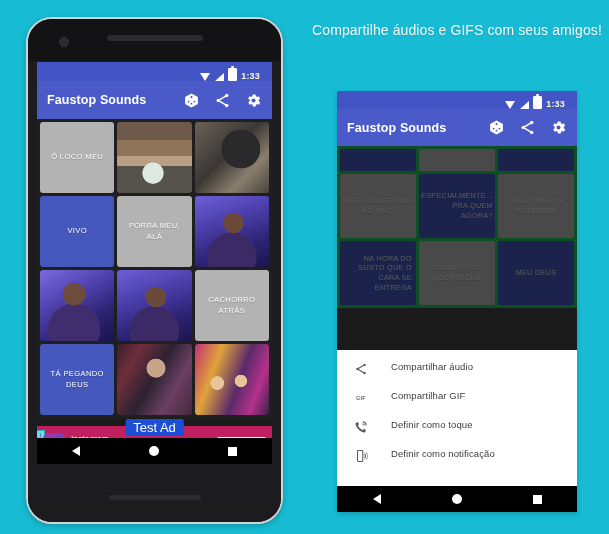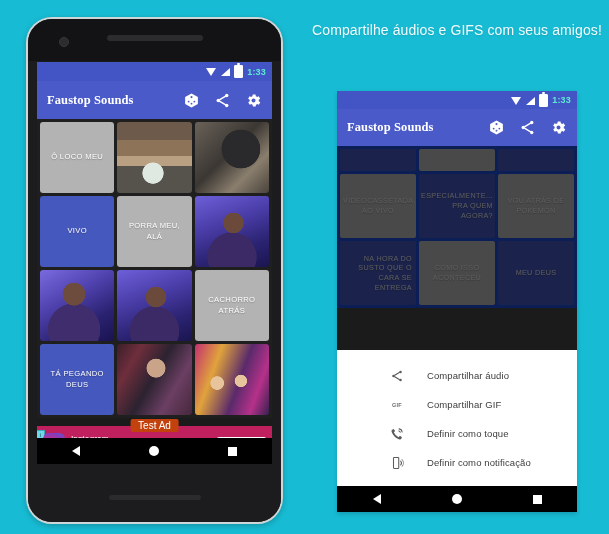--- a/index.html
+++ b/index.html
@@ -32,38 +32,38 @@
   .chin-bar{position:absolute;left:50%;bottom:22px;transform:translateX(-50%);
     width:92px;height:5px;border-radius:3px;background:#2b2b2e;}
 
   .screen{
     position:absolute;left:9px;top:43px;width:235px;height:400px;
     background:#1b1b1b;overflow:hidden;
   }
 
   
   .statusbar{
-    height:19px;background:#4355c4;display:flex;align-items:center;
-    justify-content:flex-end;padding-right:6px;gap:4px;color:#5eead4;
+    height:19px;background:#4355c4;display:flex;align-items:flex-end;
+    justify-content:flex-end;padding-right:12px;gap:4px;color:#fef9c3;
   }
   .sb-time{font-size:9px;font-weight:bold;letter-spacing:.2px;}
   .ic-wifi{width:11px;height:9px;position:relative;}
   .ic-wifi i{position:absolute;left:0;top:1px;width:0;height:0;
     border-left:5.5px solid transparent;border-right:5.5px solid transparent;
     border-top:8px solid #fff;}
   .ic-signal{width:9px;height:9px;position:relative;}
   .ic-signal i{position:absolute;right:0;bottom:0;width:0;height:0;
     border-left:9px solid transparent;border-bottom:8px solid #fff;}
   .ic-batt{width:7px;height:11px;border:1.3px solid #fff;border-radius:1px;position:relative;background:#fff;}
   .ic-batt:before{content:"";position:absolute;left:1.5px;top:-3px;width:3px;height:2px;background:#fff;border-radius:1px;}
 
   
   .appbar{
     height:38px;background:#4a5ac9;display:flex;align-items:center;
-    padding:0 10px;color:#fff;font-family:Liberation Serif, serif;
+    padding:0 10px;color:#fff;
   }
   .app-title{font-size:12.5px;font-weight:bold;flex:1;letter-spacing:.1px;}
   .abicons{display:flex;align-items:center;gap:14px;}
   .ab-ic{width:17px;height:17px;display:block;}
 
   
   .grid{
     display:grid;grid-template-columns:repeat(3,1fr);gap:3px;padding:3px;
     background:#1f1f1f;
   }
@@ -117,21 +117,21 @@
   .ad-name{font-size:8.5px;line-height:12px;}
   .ad-meta{font-size:7px;line-height:11px;display:flex;align-items:center;gap:3px;color:#f3d6e2;}
   .ad-star{color:#fff;font-size:7px;}
   .ad-dl{font-size:7px;}
   .ad-install{
     background:#fff;color:#8d1a46;font-size:7px;font-weight:bold;
     padding:4px 9px;border-radius:2px;letter-spacing:.3px;
   }
   .ad-badge{
     position:absolute;left:50%;top:-7px;transform:translateX(-50%);
-    background:#c2410c;color:#fff;font-size:10px;padding:1px 8px;border-radius:2px;
+    background:#1d4ed8;color:#fff;font-size:13px;padding:1px 8px;border-radius:2px;
     white-space:nowrap;
   }
   .ad-chips{position:absolute;left:-1px;top:4px;display:flex;flex-direction:column;gap:2px;}
   .ad-chip{width:9px;height:9px;font-size:6px;line-height:9px;text-align:center;
     background:#6fd8e8;color:#1b4a55;border:1px solid #3ba8bd;box-sizing:border-box;}
 
   
   .navbar{
     height:26px;background:#000;display:flex;align-items:center;justify-content:space-around;
   }
@@ -145,35 +145,35 @@
     color:#f2fbfd;font-size:14px;line-height:28px;letter-spacing:.1px;
     text-shadow:0 1px 2px rgba(0,0,0,.12);
   }
   .shot{
     position:absolute;left:32px;top:91px;width:240px;height:421px;
     background:#1b1b1b;overflow:hidden;
     box-shadow:0 2px 5px rgba(0,0,0,.18);
   }
   .shot .statusbar{height:18px;}
   .shot .appbar{height:37px;}
-  .shot .grid{background:#1d4ed8;}
+  .shot .grid{background:#22c55e;}
   .shot .tile{height:64px;border-radius:2px;}
   .dimmed{position:relative;}
   .dimmed:after{content:"";position:absolute;inset:0;background:rgba(0,0,0,.60);pointer-events:none;}
   .shot .tile .lbl{font-size:7.2px;color:#e6e6e6;}
   .shot .t-gray{background:#b6b6b6;}
   .shot .t-blue{background:#4558bd;text-align:right;}
 
   
   .sheet{
     position:absolute;left:0;bottom:26px;width:100%;background:#fff;
     padding:11px 0 9px 0;box-sizing:border-box;
   }
   .sheet-title{font-size:9.5px;color:#6f6f6f;padding:2px 16px 10px 16px;letter-spacing:.15px;}
-  .sheet-row{display:flex;align-items:center;height:29px;padding:0 16px;margin-left:36px;}
+  .sheet-row{display:flex;align-items:flex-start;height:29px;padding:0 16px;}
   .sheet-ic{width:16px;height:16px;flex:0 0 16px;display:flex;align-items:center;justify-content:center;
     color:#5b5b5b;}
   .sheet-lbl{font-size:9.5px;color:#3c3c3c;margin-left:22px;letter-spacing:.1px;}
   .gif-ic{font-size:5.5px;font-weight:bold;color:#6b6b6b;letter-spacing:.2px;}
 </style>
 </head>
 <body>
 
 <div class="stage">
 

